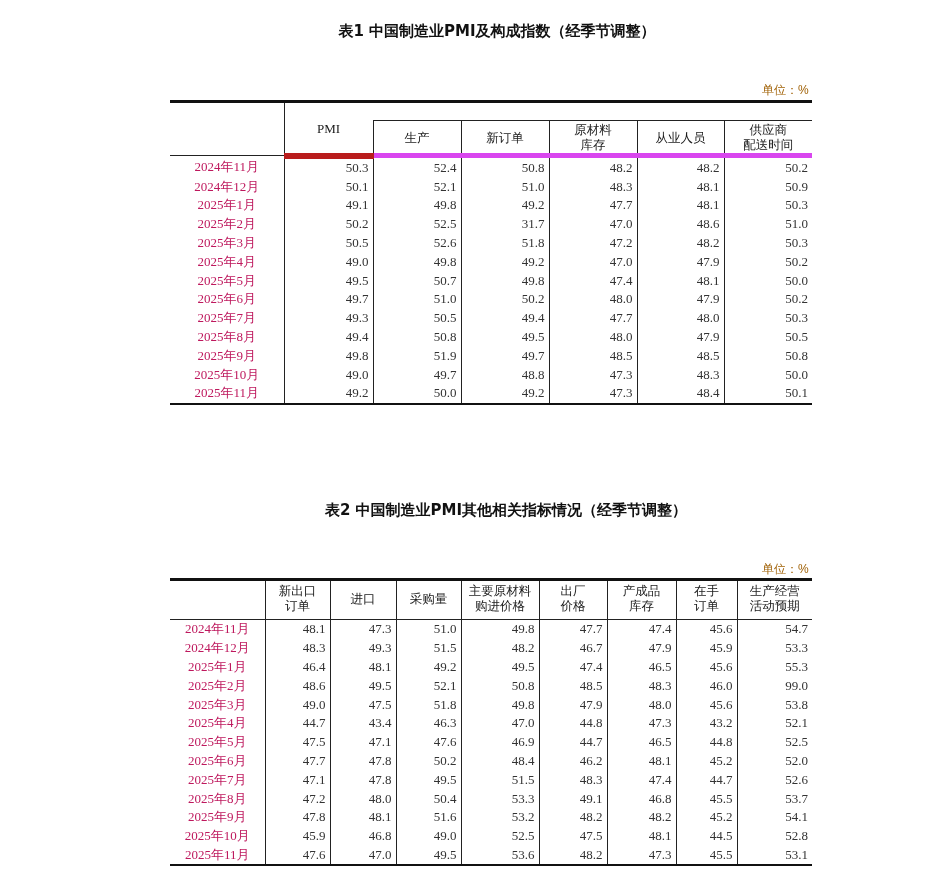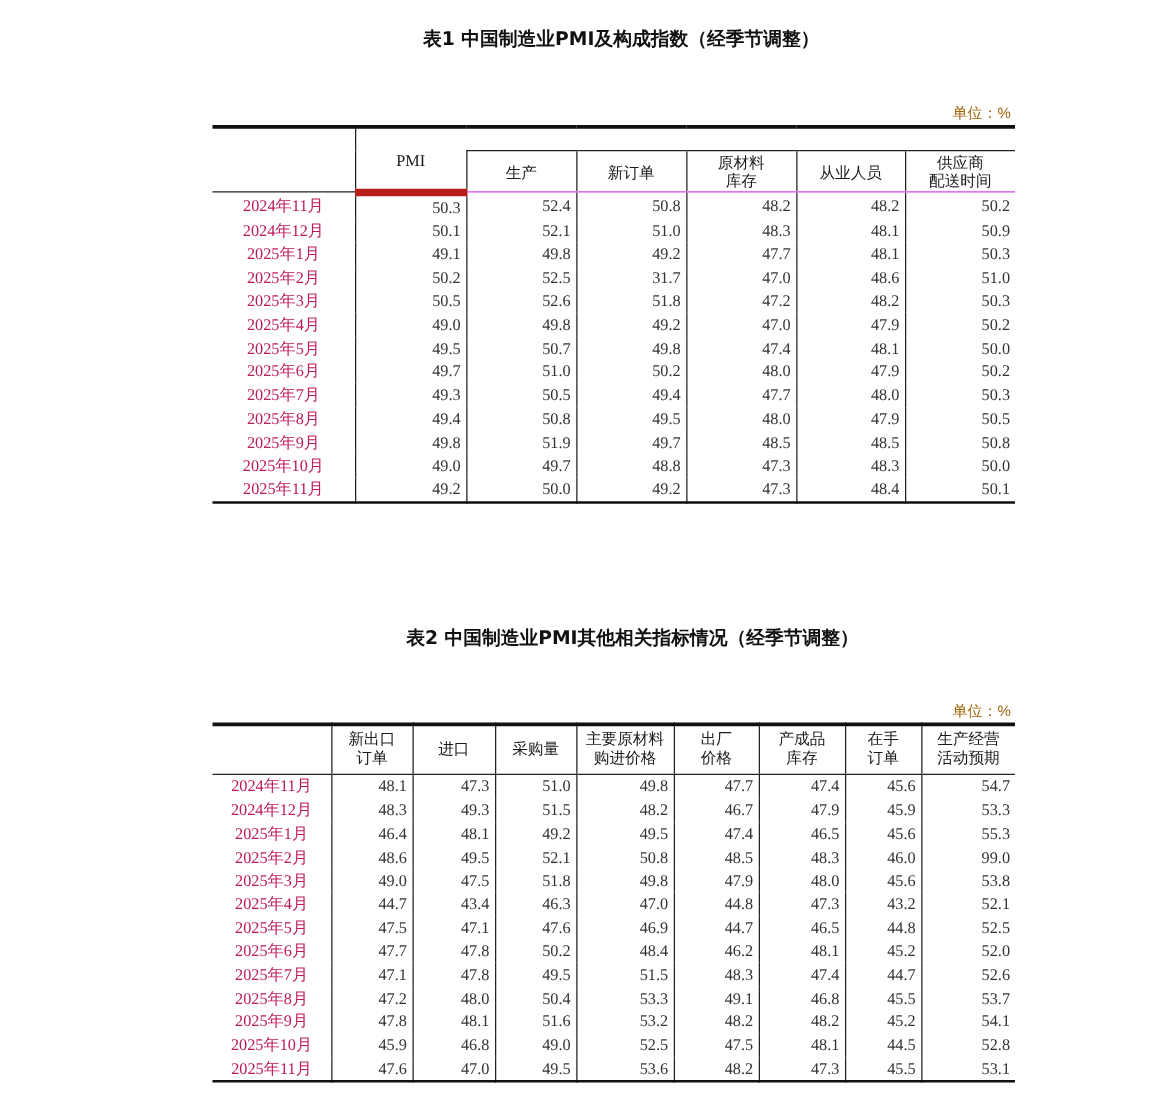--- a/index.html
+++ b/index.html
@@ -36,21 +36,21 @@
       font-family: "Liberation Serif", "DejaVu Serif", serif;
     }
     .vline { border-left: 1px solid #222; }
 
     
     #t1 { left: 170px; top: 100px; width: 642px; border-top: 3px solid #111; border-bottom: 2px solid #111; }
     #t1 tr.h1 td { height: 17px; }
     #t1 tr.h2 td { height: 32px; }
     #t1 tr.row td { height: 18.8px; line-height: 18px; }
     #t1 .subtop { border-top: 1px solid #222; }
-    #t1 .hdrbottom td { border-bottom: 1px solid #d946ef; }
+    #t1 .hdrbottom td { border-bottom: 5px solid #d946ef; }
 
     
     #t2 { left: 170px; top: 578px; width: 642px; border-top: 3px solid #111; border-bottom: 2px solid #111; }
     #t2 tr.h td { height: 38px; border-bottom: 1px solid #222; font-family: Liberation Mono, monospace; }
     #t2 tr.row td { height: 18.8px; line-height: 18px; }
   </style>
 </head>
 <body>
 
 <div class="title" style="top:22px;margin-left:32px;">表1 中国制造业PMI及构成指数（经季节调整）</div>

